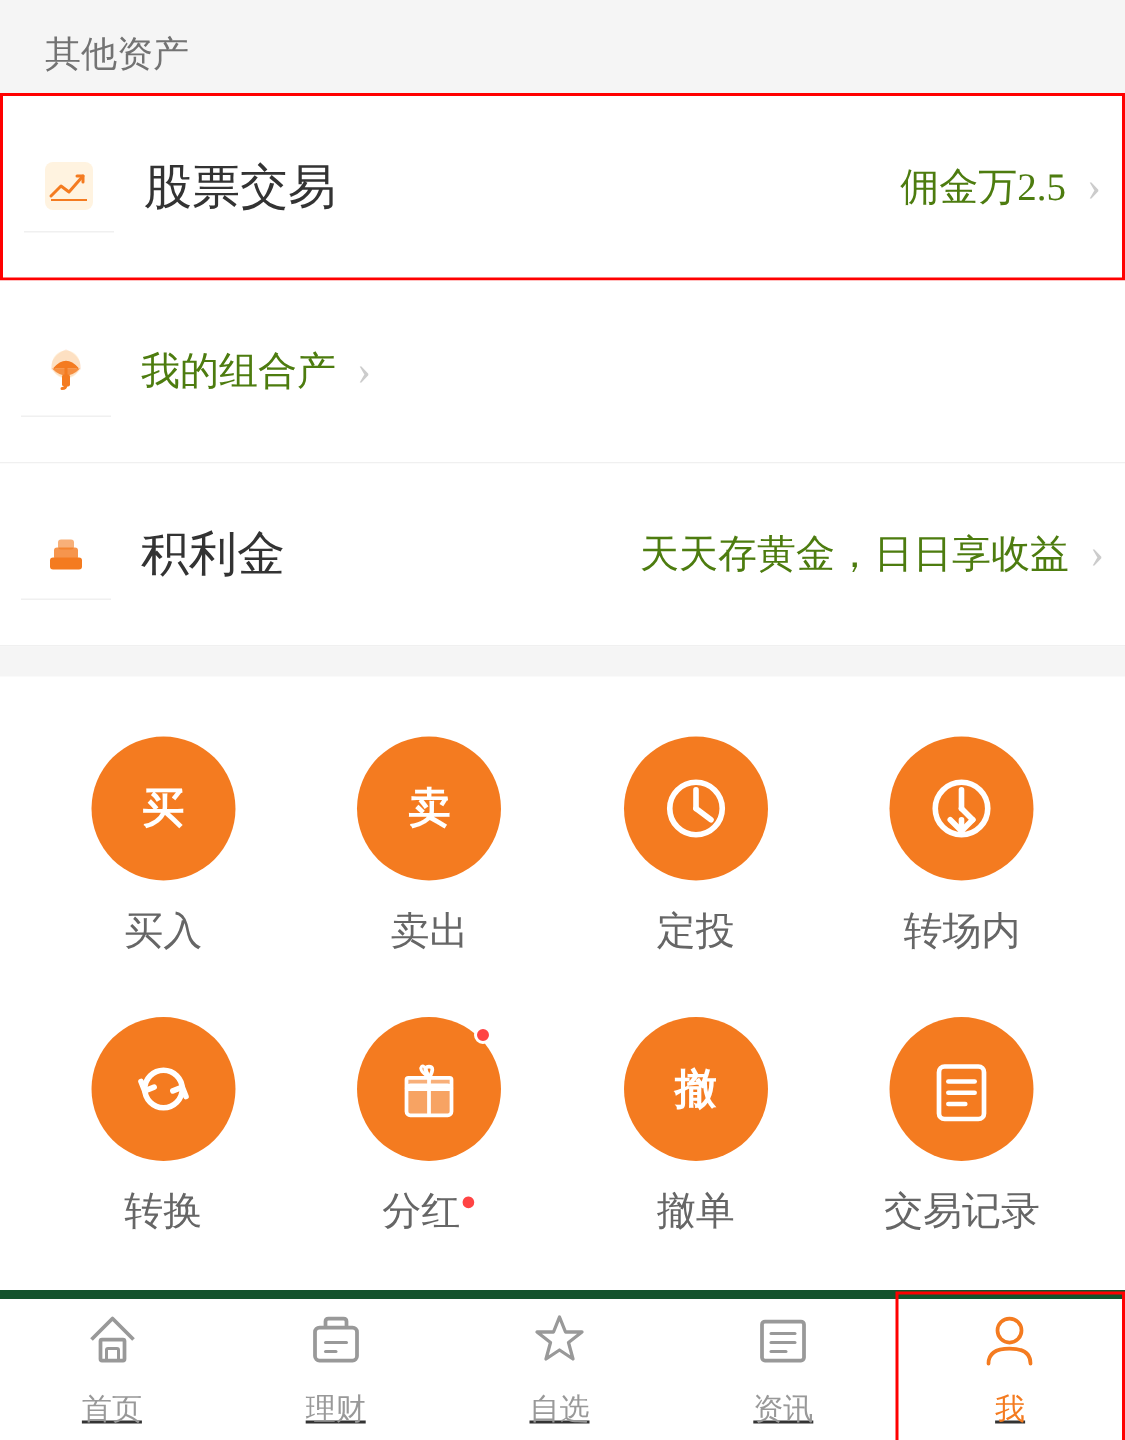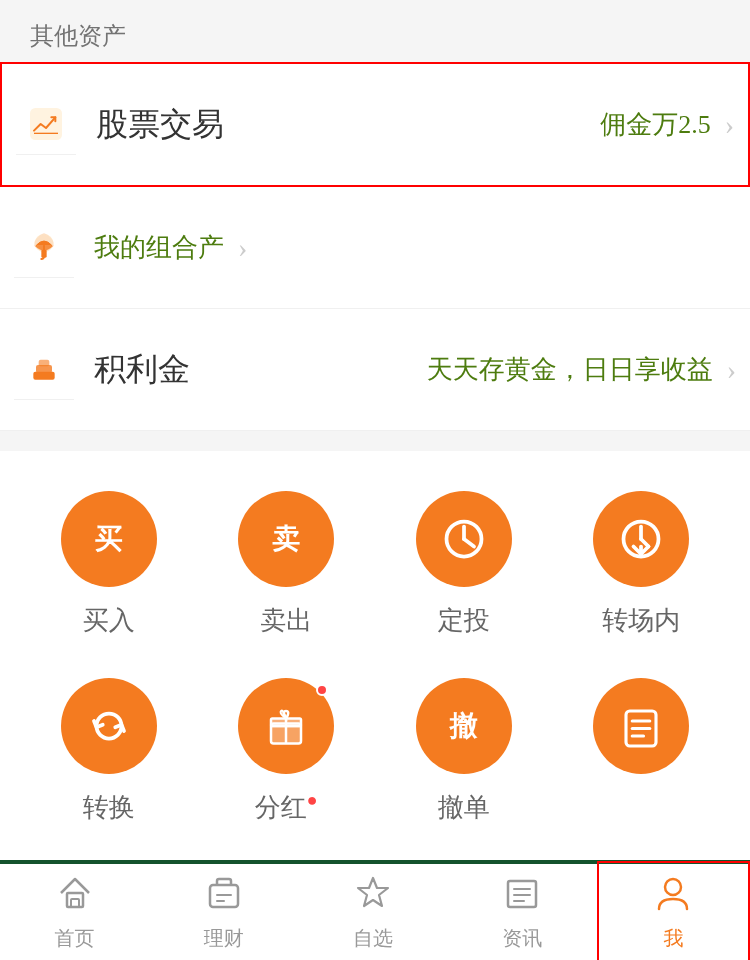--- a/index.html
+++ b/index.html
@@ -136,23 +136,24 @@
     }
 
     
     .bottom-nav {
       position: fixed;
       bottom: 0;
       left: 0;
       width: 750px;
       height: 100px;
       background: #fff;
-      border-top: 4px solid #14532d;
-      display: flex;
-      align-items: center;
+      border-top: 6px solid #14532d;
+      display: flex;
+      align-items: center;
+      text-decoration: underline;
     }
 
     .nav-item {
       flex: 1;
       display: flex;
       flex-direction: column;
       align-items: center;
       justify-content: center;
       cursor: pointer;
       padding: 10px 0;
@@ -321,20 +322,21 @@
     <div class="grid-item">
       <div class="grid-icon-circle">
 
         <svg viewBox="0 0 40 40" width="50" height="50" fill="none">
           <rect x="8" y="8" width="24" height="28" rx="3" stroke="#fff" stroke-width="2.5" fill="none"></rect>
           <line x1="13" y1="16" x2="27" y2="16" stroke="#fff" stroke-width="2.5" stroke-linecap="round"></line>
           <line x1="13" y1="22" x2="27" y2="22" stroke="#fff" stroke-width="2.5" stroke-linecap="round"></line>
           <line x1="13" y1="28" x2="22" y2="28" stroke="#fff" stroke-width="2.5" stroke-linecap="round"></line>
         </svg>
       </div>
+      <span class="grid-label">交易记录</span>
     </div>
   </div>
 </div>
 
 <div class="partial-card" style="margin-bottom: 110px;">
   <div style="width:50px; height:50px; border-radius:50%; background:#f47b20; display:flex; align-items:center; justify-content:center; margin-right:20px;">
     <svg viewBox="0 0 32 32" width="32" height="32" fill="none">
       <circle cx="16" cy="16" r="12" fill="#f47b20"></circle>
       <path d="M8 22 Q16 10 24 22" fill="#fff" fill-opacity="0.6"></path>
     </svg>

